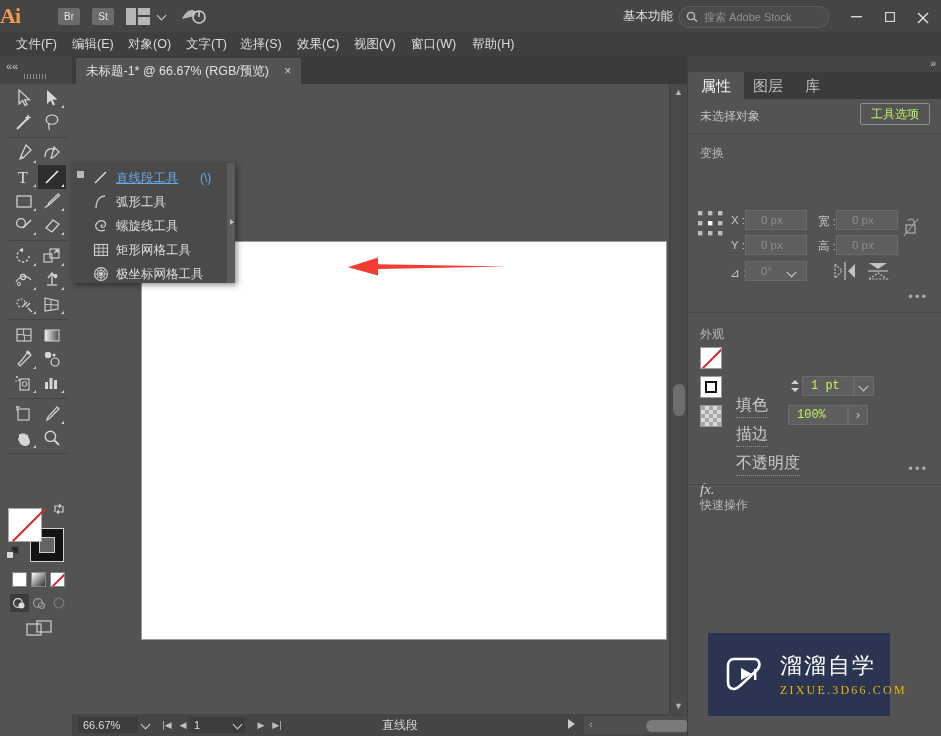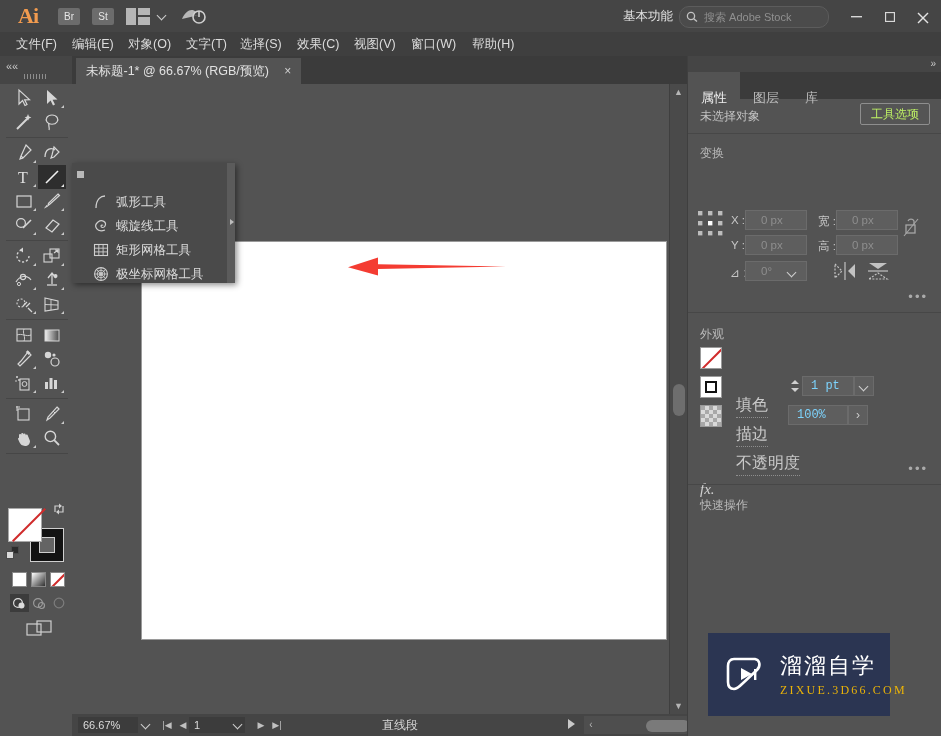--- a/index.html
+++ b/index.html
@@ -7,23 +7,23 @@
     width:941px;height:736px;overflow:hidden;
     background:#535353;
     font-family:"Liberation Sans","DejaVu Sans",sans-serif;
     font-size:12px;color:#d4d4d4;
     -webkit-font-smoothing:antialiased;
   }
   .app{position:relative;width:941px;height:736px;}
 
   
   .titlebar{position:absolute;left:0;top:0;width:941px;height:32px;background:#454545;}
-  .ai-logo{position:absolute;left:8px;top:3px;width:30px;height:26px;color:#f29b4f;
+  .ai-logo{position:absolute;left:0;top:3px;width:30px;height:26px;color:#f29b4f;
     font-family:"Liberation Serif","DejaVu Serif",serif;font-size:22px;font-weight:bold;
-    letter-spacing:-1px;line-height:26px;text-align:right;}
+    letter-spacing:-1px;line-height:26px;text-align:left;}
   .tb-sq{position:absolute;top:8px;width:22px;height:17px;background:#6c6c6c;
     border-radius:2px;color:#e6e6e6;font-size:10px;text-align:center;line-height:17px;}
   .tb-br{left:58px;}
   .tb-st{left:92px;}
   .tb-arrange{position:absolute;left:126px;top:8px;width:24px;height:17px;}
   .tb-arrange i{position:absolute;display:block;background:#b6b6b6;}
   .tb-arrange i.a{left:0;top:0;width:10px;height:17px;}
   .tb-arrange i.b{left:12px;top:0;width:12px;height:7px;}
   .tb-arrange i.c{left:12px;top:9px;width:12px;height:8px;}
   .chev{position:absolute;width:9px;height:9px;}
@@ -139,21 +139,21 @@
   .hscroll .har{position:absolute;top:2px;width:12px;height:14px;color:#b5b5b5;font-size:10px;
     text-align:center;line-height:14px;}
   .hthumb{position:absolute;left:62px;top:4px;width:44px;height:12px;background:#7a7a7a;border-radius:6px;}
 
   
   .rightpanel{position:absolute;left:687px;top:56px;width:254px;height:680px;background:#535353;
     border-left:1px solid #3f3f3f;}
   .rp-head{position:absolute;left:0;top:0;width:254px;height:16px;background:#454545;}
   .rp-expand{position:absolute;right:6px;top:2px;color:#c9c9c9;font-size:10px;line-height:12px;}
   .rp-tabs{position:absolute;left:0;top:16px;width:254px;height:27px;background:#3b3b3b;}
-  .rp-tab{position:absolute;top:0;height:27px;line-height:27px;font-size:13px;padding:12px 13px;color:#bdbdbd;}
+  .rp-tab{position:absolute;top:0;height:27px;line-height:27px;font-size:15px;padding:0 13px;color:#bdbdbd;}
   .rp-tab.act{background:#535353;color:#f0f0f0;}
   .rp-body{position:absolute;left:0;top:43px;width:254px;height:637px;}
   .rp-sel{position:absolute;left:12px;top:9px;font-size:12px;color:#c2c2c2;}
   .toolopt{position:absolute;right:12px;top:4px;height:20px;line-height:20px;padding:0 10px;
     border:1px solid #8e8e8e;border-radius:2px;font-size:12px;color:#bef264;background:#555;}
   .rule{position:absolute;left:0;width:254px;height:1px;background:#474747;}
   .sechead{position:absolute;left:12px;font-size:12px;color:#b9b9b9;}
   .refpoint{position:absolute;left:10px;top:112px;width:25px;height:25px;}
   .fieldlab{position:absolute;font-size:11.5px;color:#c6c6c6;}
   .numfield{position:absolute;height:20px;background:#5e5e5e;border:1px solid #6b6b6b;
@@ -166,21 +166,21 @@
   .sw-stroke{position:absolute;width:22px;height:22px;background:#fff;border:1px solid #9a9a9a;box-sizing:border-box;}
   .sw-stroke i{position:absolute;left:4px;top:4px;width:12px;height:12px;border:2px solid #111;box-sizing:border-box;background:#fff;}
   .sw-opac{position:absolute;width:22px;height:22px;border:1px solid #9a9a9a;box-sizing:border-box;
     background:repeating-conic-gradient(#d9d9d9 0% 25%, #a8a8a8 0% 50%) 0 0/8px 8px;}
   .aplabel{position:absolute;font-size:16px;color:#c9c9c9;border-bottom:1px dotted #8e8e8e;padding-bottom:1px;margin-top:44px;}
   .stepper{position:absolute;width:13px;height:20px;}
   .stepper i{position:absolute;left:3px;width:0;height:0;border-left:4px solid transparent;border-right:4px solid transparent;}
   .stepper i.u{top:4px;border-bottom:4px solid #cfcfcf;}
   .stepper i.d{top:12px;border-top:4px solid #cfcfcf;}
   .valbox{position:absolute;height:20px;background:#5e5e5e;border:1px solid #6b6b6b;box-sizing:border-box;
-    font-size:12px;color:#7dd3fc;line-height:18px;padding-left:8px;font-family:"Liberation Mono","DejaVu Sans Mono",monospace;}
+    font-size:12px;color:#bef264;line-height:18px;padding-left:8px;font-family:"Liberation Mono","DejaVu Sans Mono",monospace;}
   .drop{position:absolute;width:20px;height:20px;background:#5e5e5e;border:1px solid #6b6b6b;box-sizing:border-box;}
   .fxmark{position:absolute;left:12px;top:382px;font-style:italic;font-size:15px;color:#cfcfcf;
     font-family:"Liberation Serif","DejaVu Serif",serif;}
 
   
   .watermark{position:absolute;left:708px;top:633px;width:182px;height:83px;background:#2b3552;}
   .wm-logo{position:absolute;left:16px;top:18px;width:46px;height:46px;}
   .wm-cn{position:absolute;left:72px;top:18px;font-size:22px;color:#fff;letter-spacing:2px;
     font-family:"Liberation Sans","DejaVu Sans",sans-serif;}
   .wm-en{position:absolute;left:72px;top:50px;font-size:12px;color:#eab308;letter-spacing:2.2px;
@@ -567,20 +567,29 @@
       <div class="arrow down">▼</div>
     </div>
   </div>
 
   <div class="flyout">
     <div class="fly-dot"></div>
     <div class="fly-tear">
         <i class="dot"></i>
       </div>
 
+    <div class="flyitem active" style="top:3px">
+      <span class="ficon">
+        <svg width="18" height="18" viewBox="0 0 18 18">
+            <line x1="3" y1="14" x2="14" y2="3" stroke="#dcdcdc" stroke-width="1.4"></line>
+          </svg>
+      </span>
+      <span class="flabel">直线段工具</span>
+      <span class="fkey">(\)</span>
+    </div>
 
     <div class="flyitem" style="top:27px">
       <span class="ficon">
         <svg width="18" height="18" viewBox="0 0 18 18">
             <path d="M4 15 C4 6 9 3 13 3" fill="none" stroke="#cfcfcf" stroke-width="1.3"></path>
           </svg>
       </span>
       <span class="flabel">弧形工具</span>
     </div>
 

